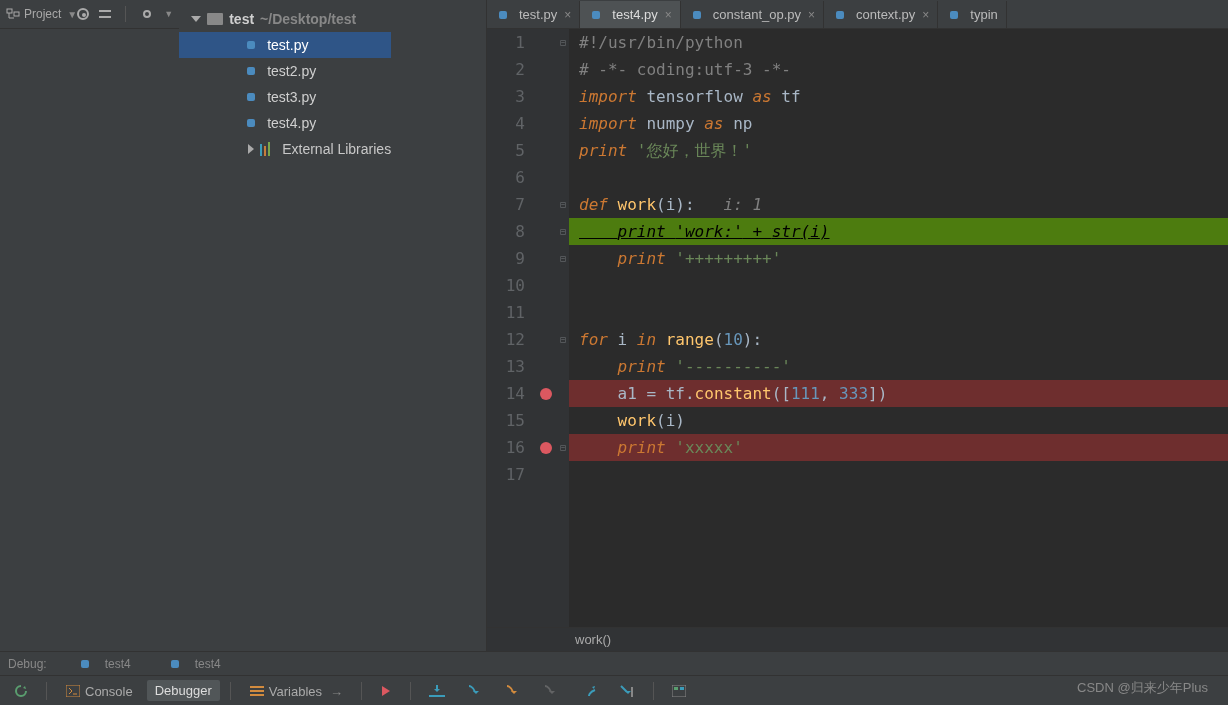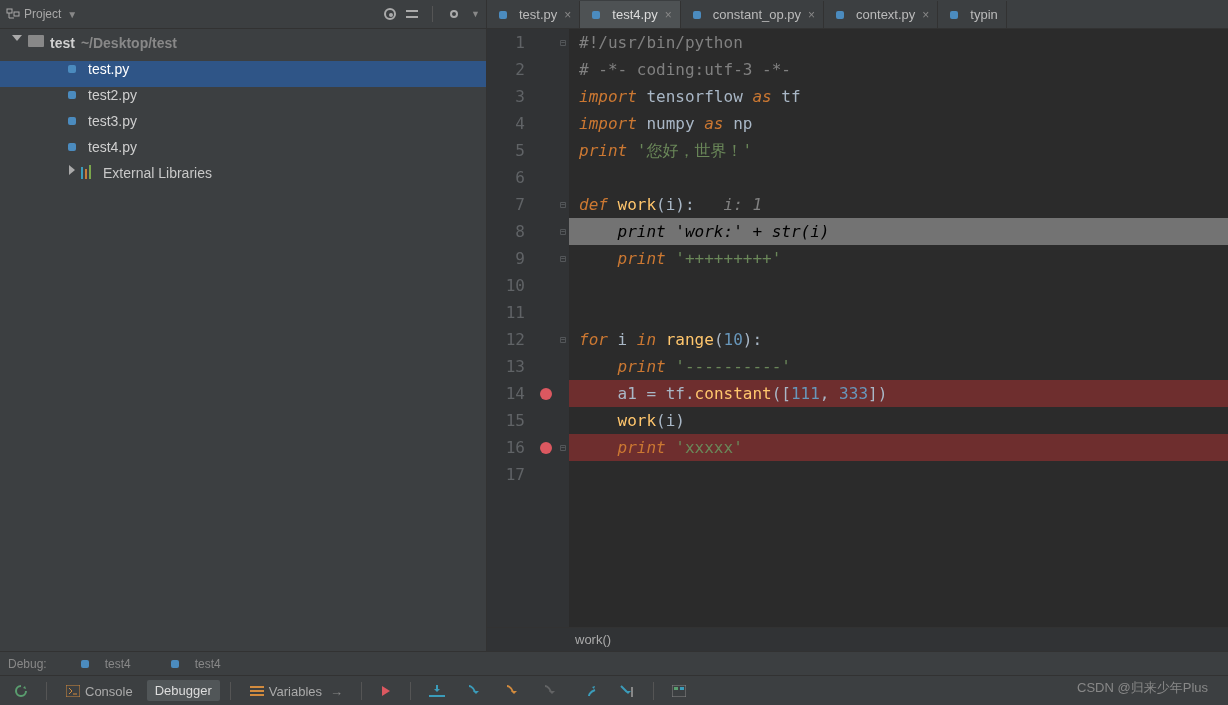--- a/index.html
+++ b/index.html
@@ -1,25 +1,25 @@
 <!DOCTYPE html>
 <html><head>
 <meta charset="utf-8">
 <style>
 * { margin:0; padding:0; box-sizing:border-box; }
 body { font-family: "Segoe UI", Arial, sans-serif; font-size:13px; background:#2b2b2b; color:#bbb; width:1228px; height:705px; overflow:hidden; }
 .root { display:flex; flex-direction:column; height:100%; }
 .main-area { display:flex; flex:1; min-height:0; }
-.sidebar { width:487px; background:#3c3f41; display:flex; flex-direction:column; border-right:1px solid #323232; }
+.sidebar { width:487px; background:#3c3f41; display:flex; flex-direction:row; border-right:1px solid #323232; }
 .proj-header { height:29px; display:flex; align-items:center; padding:0 6px; border-bottom:1px solid #323232; }
 .proj-header .title { color:#a8a8a8; font-size:12px; margin-left:4px; }
 .proj-header .icons { margin-left:auto; display:flex; gap:10px; align-items:center; color:#999; }
 .proj-header .sep { border-left:1px solid #555; height:16px; margin:0 4px; }
 .tree { padding:6px 0; font-size:14px; }
-.tree-row { display:flex; align-items:flex-start; height:26px; padding-left:12px; cursor:pointer; }
+.tree-row { display:flex; align-items:center; height:26px; padding-left:12px; cursor:pointer; }
 .tree-row.root-row { font-weight:bold; color:#d0d0d0; }
 .tree-row.root-row .path { font-weight:bold; color:#888; margin-left:6px; }
 .tree-row.file { padding-left:64px; color:#cfcfcf; }
 .tree-row.file.sel { background:#2f5587; color:#fff; }
 .tree-row.lib { padding-left:30px; color:#c8c8c8;margin-left:39px; }
 .triangle { width:0;height:0;border-left:5px solid transparent;border-right:5px solid transparent;border-top:6px solid #aaa;margin-right:6px; }
 .triangle.right { border-top:5px solid transparent;border-bottom:5px solid transparent;border-left:6px solid #aaa;border-right:none; }
 .folder-icon{display:inline-block;width:16px;height:12px;background:#888;margin-right:6px;position:relative;border-radius:1px;}
 .py-icon{display:inline-flex;width:16px;height:16px;margin-right:8px;align-items:center;justify-content:center;}
 .py-icon::before{content:"";width:8px;height:8px;background:#4b8bbe;border-radius:2px;display:block;}
@@ -35,21 +35,21 @@
 .editor-body { flex:1; display:flex; overflow:hidden; font-family:Menlo,Consolas,monospace; font-size:16px; line-height:27px; }
 .gutter { width:48px; text-align:right; padding-right:10px; color:#606366; background:#313335; user-select:none; }
 .gutter .ln { height:27px; position:relative; }
 .bp-col { width:22px; background:#313335; }
 .bp-col .ln { height:27px; display:flex; align-items:center; justify-content:center; }
 .bp { width:12px; height:12px; background:#db5860; border-radius:50%; }
 .fold-col { width:12px; background:#313335; }
 .fold-col .ln { height:27px; display:flex; align-items:center; justify-content:center; color:#606366; font-size:10px; }
 .code { flex:1; background:#2b2b2b; position:relative; }
 .code .ln { height:27px; padding-left:10px; white-space:pre; }
-.code .ln.exec { background:#737373; color:#000; }
+.code .ln.exec { background:#4d7c0f; color:#000;text-decoration:underline; }
 .code .ln.bpline { background:#6e2e2e; }
 .kw{color:#cc7832;font-style:italic;} .fn{color:#ffc66d;} .str{color:#6a8759;} .num{color:#6897bb;} .cm{color:#808080;} .id{color:#a9b7c6;} .param{color:#808080;font-style:italic;} .op{color:#a9b7c6;}
 .code .ln.exec .kw,.code .ln.exec .str,.code .ln.exec .fn,.code .ln.exec .id,.code .ln.exec .op{color:#000;font-style:italic;}
 .crumb { height:24px; background:#313335; border-top:1px solid #323232; display:flex; align-items:center; padding-left:88px; color:#aaa; font-size:13px; }
 .debug-strip { height:24px; background:#3c3f41; border-top:1px solid #323232; display:flex; align-items:center; padding:0 8px; gap:24px; font-size:12px; color:#888; }
 .debug-strip .chip { display:flex; align-items:center; gap:4px; padding:2px 6px; }
 .toolbar { height:30px; background:#3c3f41; border-top:1px solid #323232; display:flex; align-items:center; padding:0 6px; gap:6px; font-size:13px; }
 .toolbar .btn { padding:3px 8px; color:#aaa; display:flex; align-items:flex-end; gap:4px; cursor:pointer; }
 .toolbar .btn.active { background:#515658; color:#ddd; border-radius:2px; }
 .toolbar .vsep { width:1px; height:18px; background:#555; margin:0 4px; }

